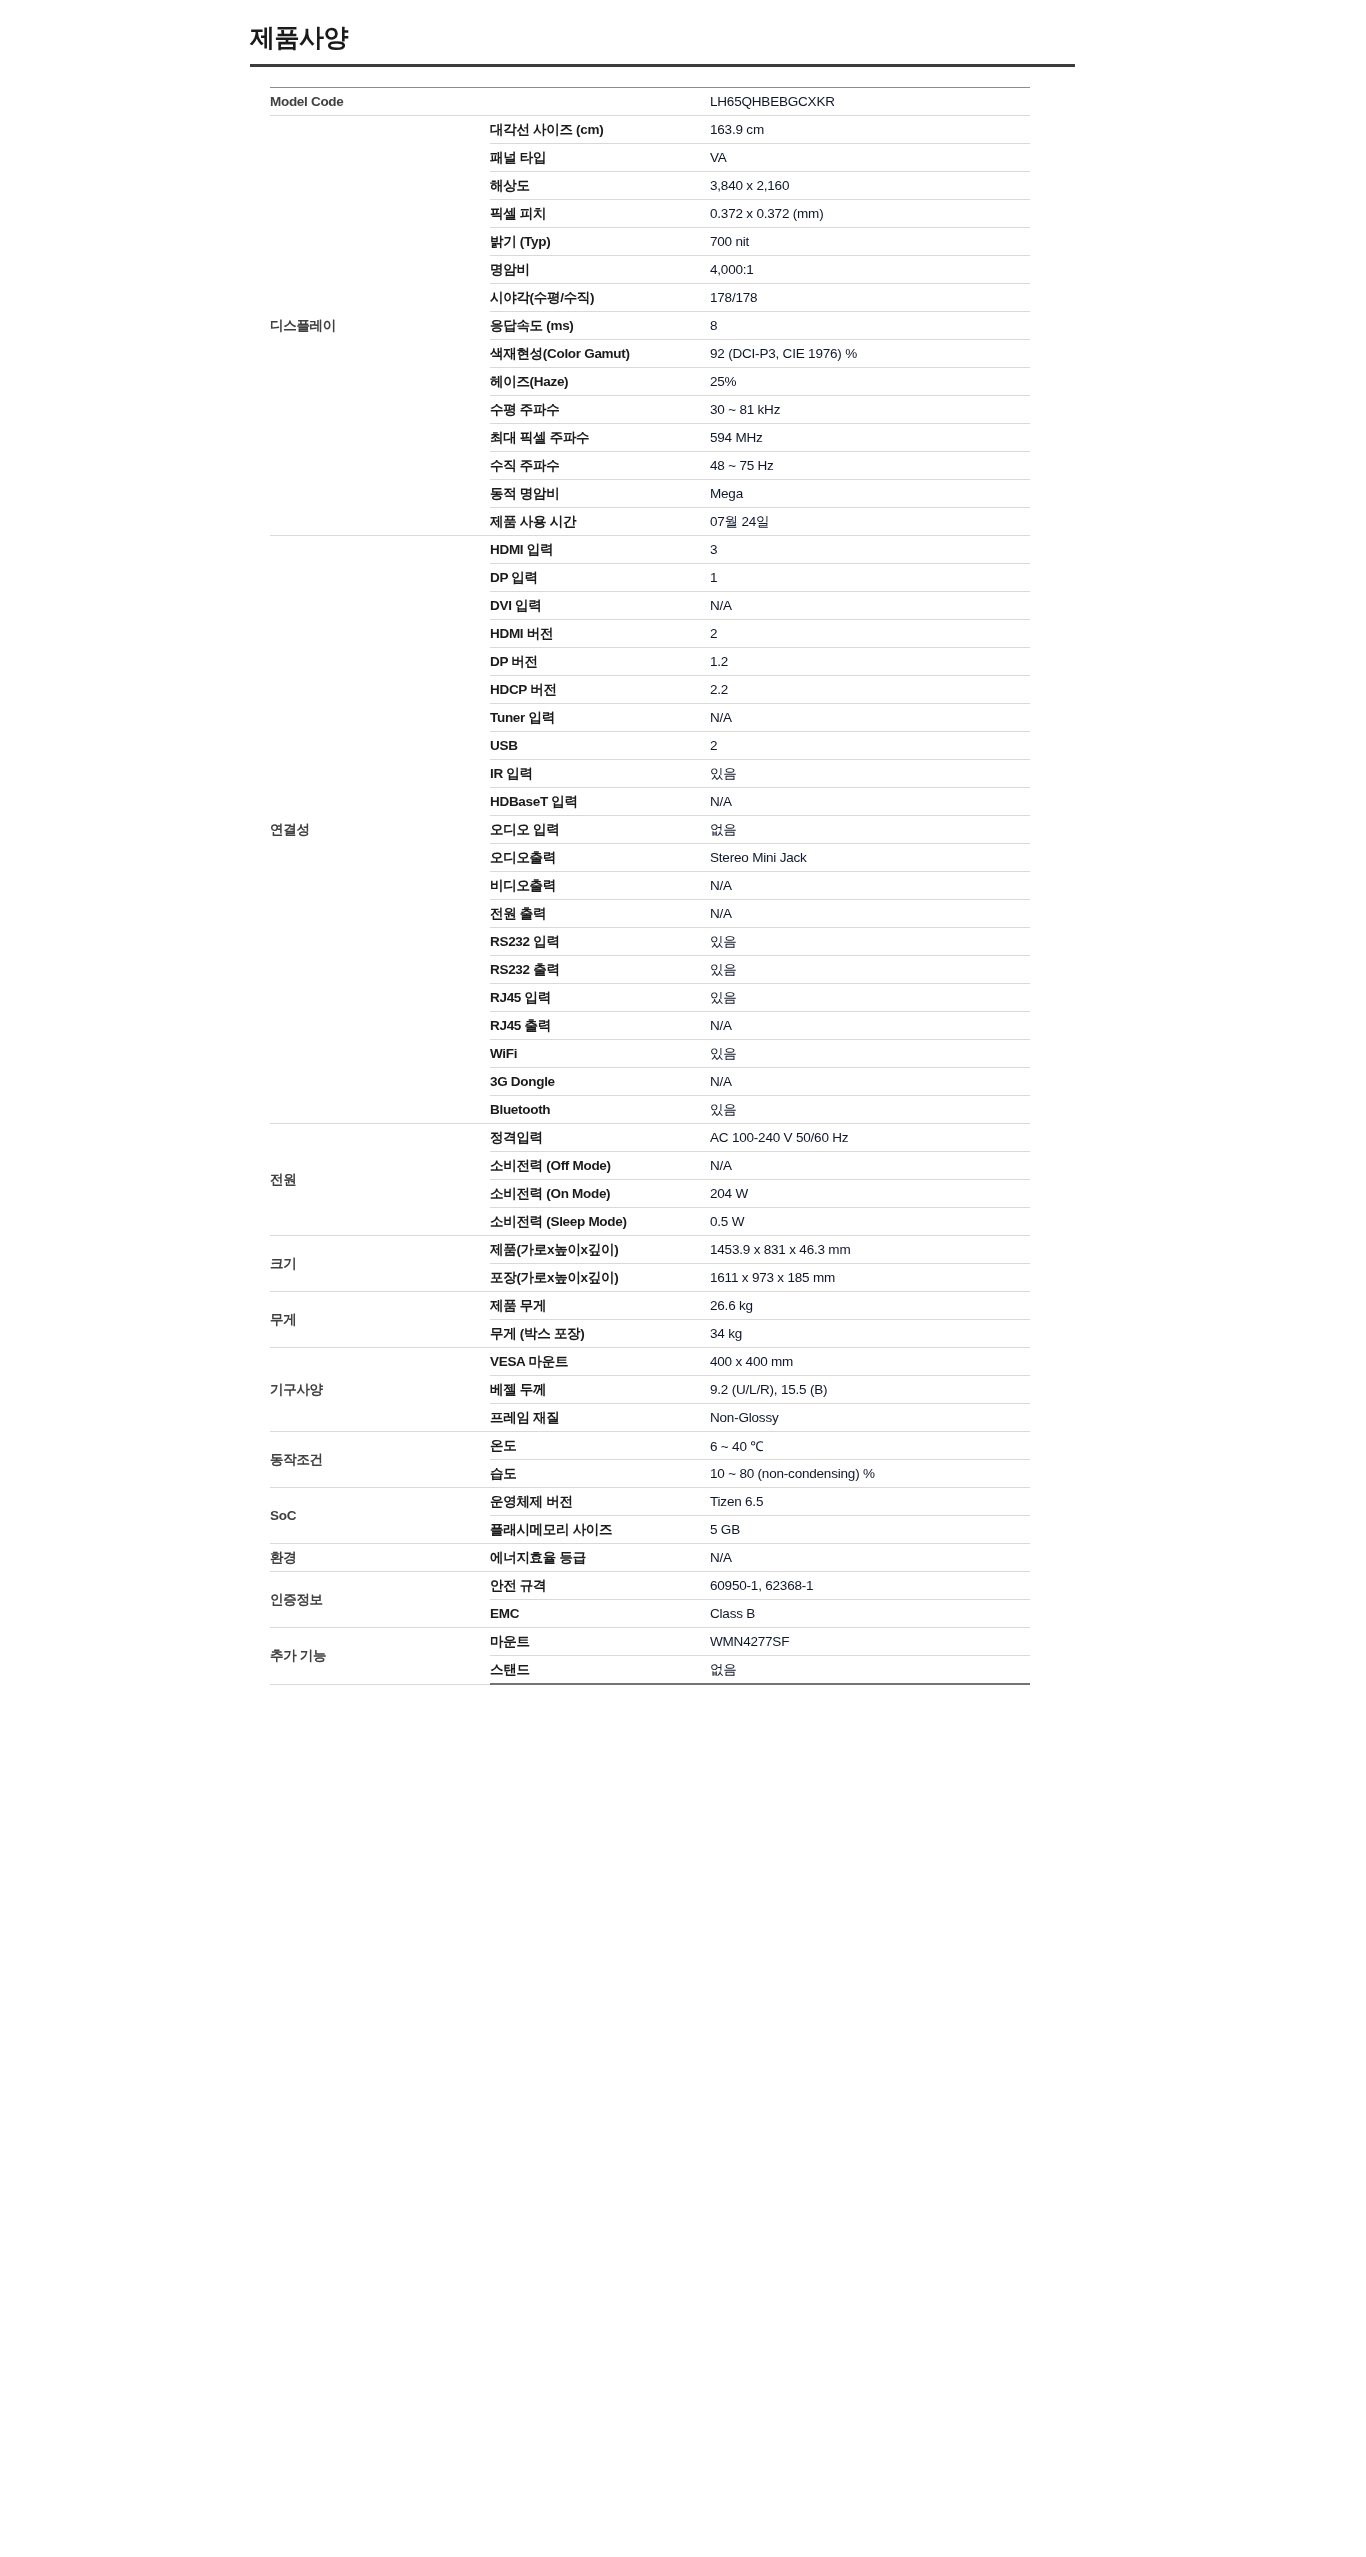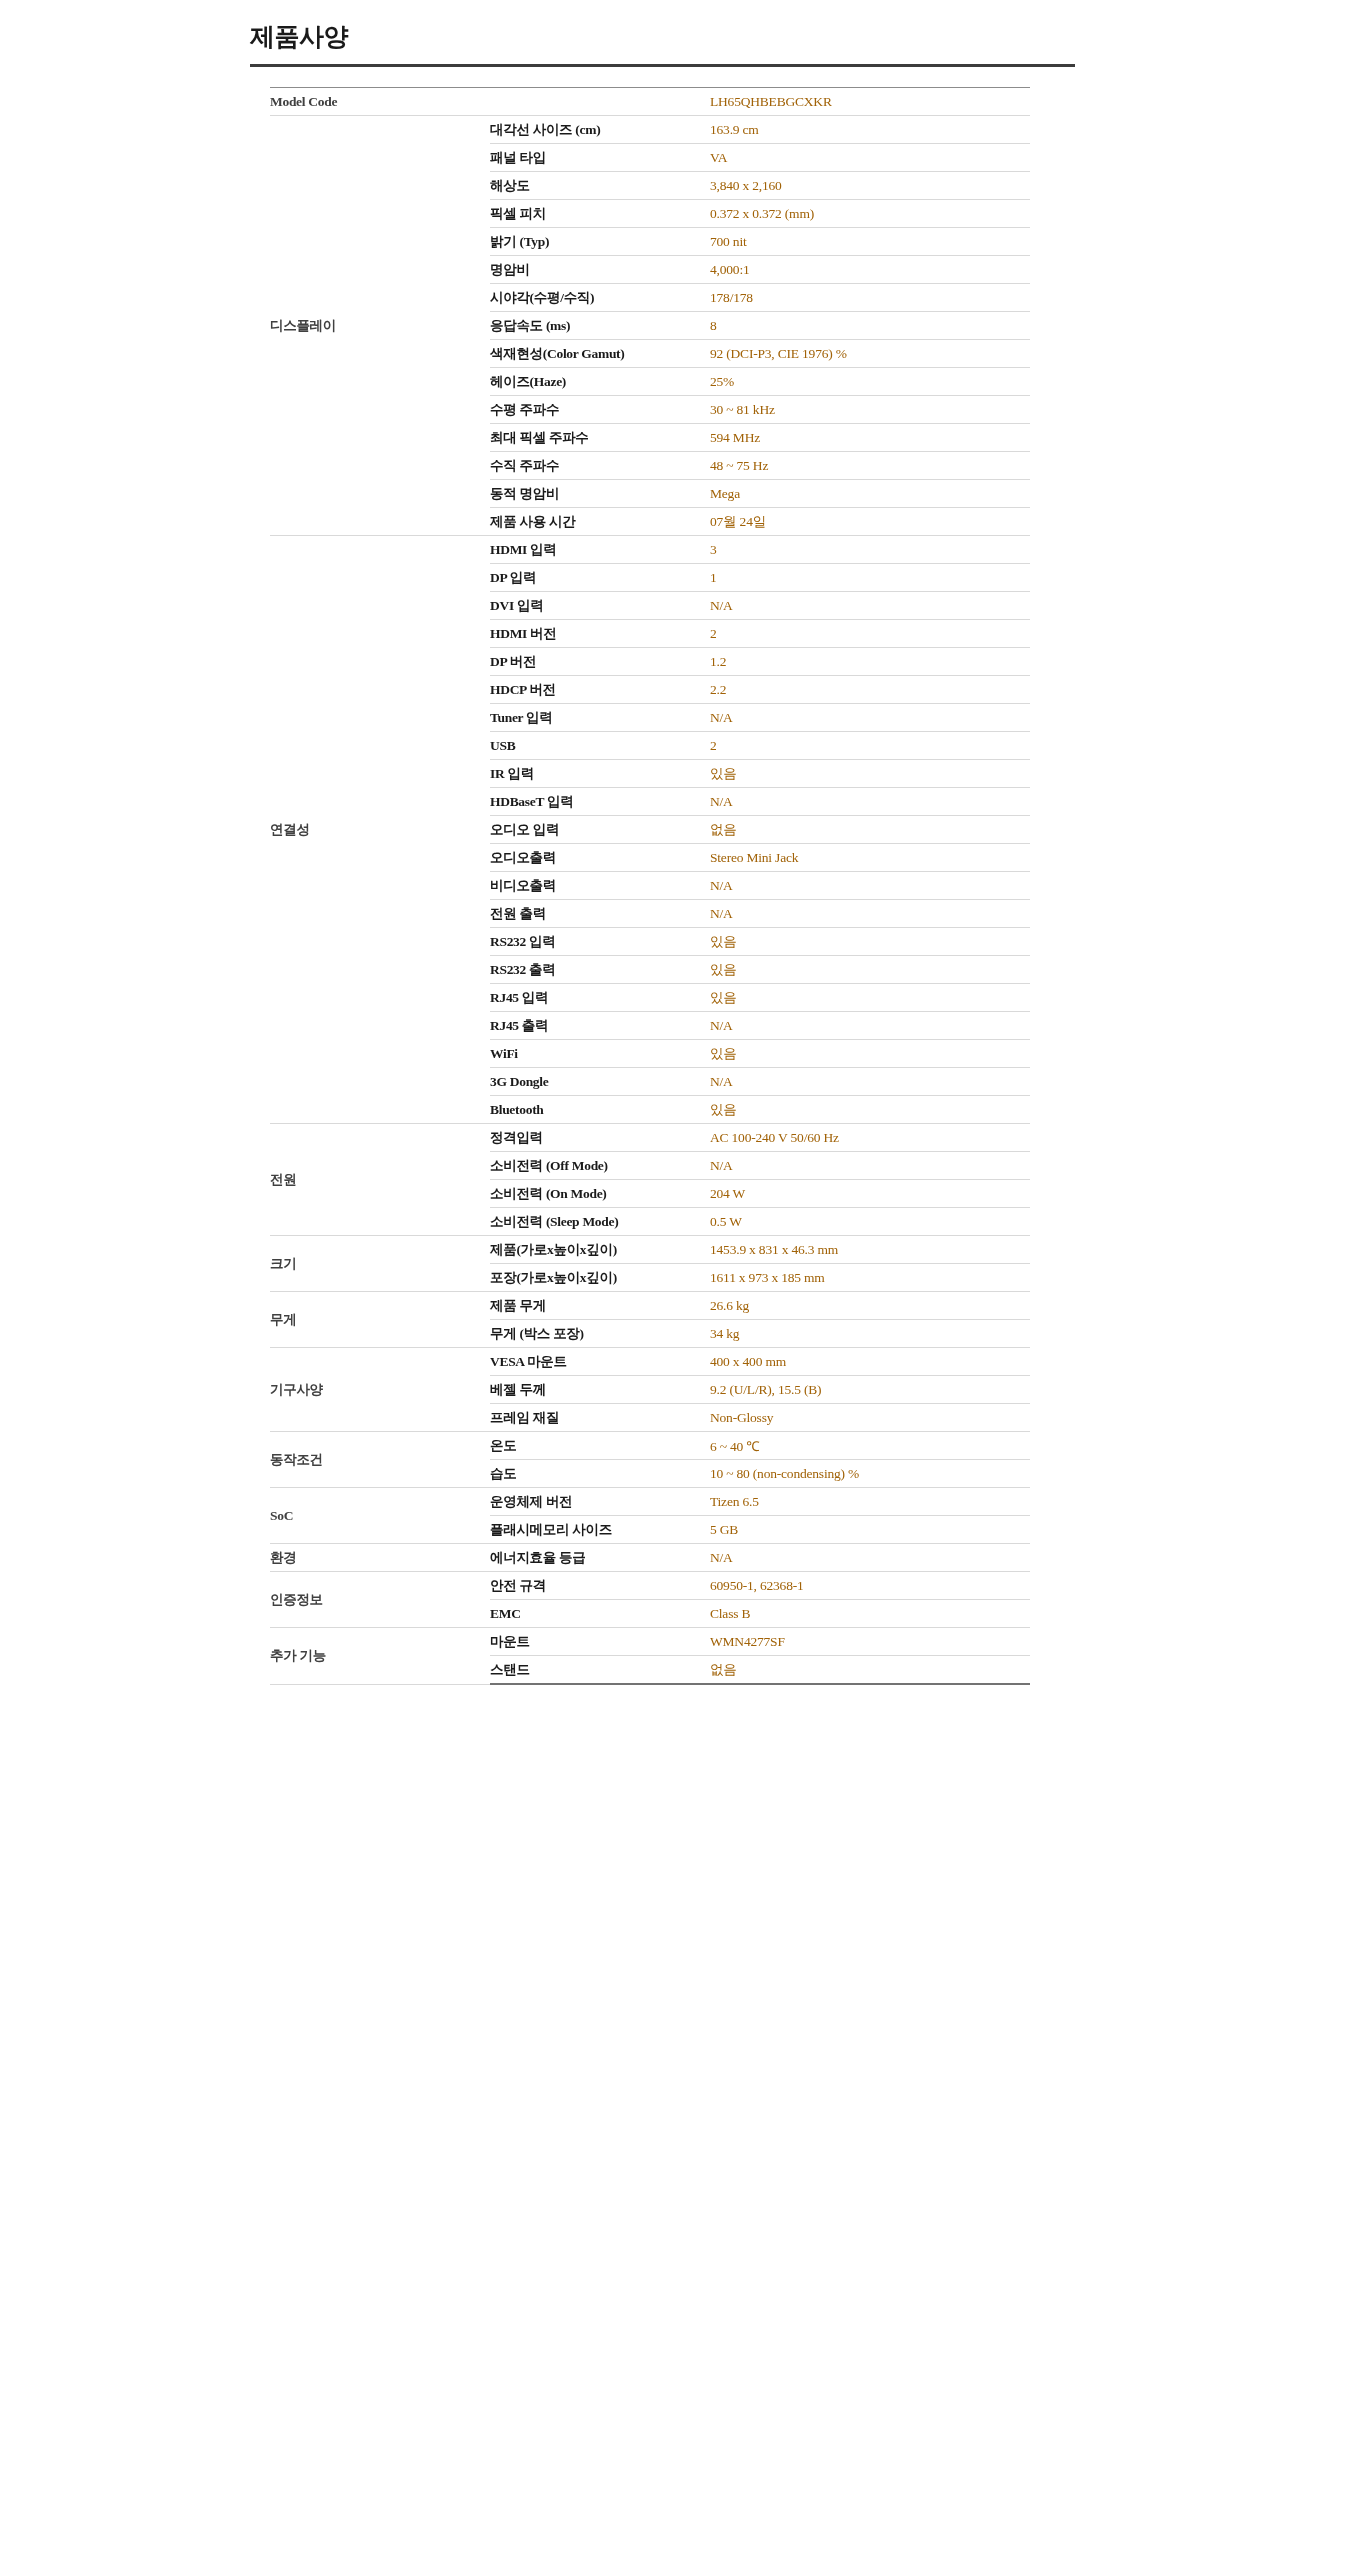--- a/index.html
+++ b/index.html
@@ -11,21 +11,20 @@
     width: 1366px;
     font-family: "Liberation Sans", sans-serif;
     color: #231f20;
     -webkit-font-smoothing: antialiased;
   }
   .page {
     position: relative;
     width: 1128px;
     min-height: 2557px;
     box-sizing: border-box;
-    font-family: Liberation Serif, serif;
   }
   .title-wrap {
     padding: 22px 0 0 250px;
   }
   .page-title {
     font-size: 25px;
     font-weight: bold;
     letter-spacing: -0.5px;
     color: #1a1a1a;
     line-height: 1.2;
@@ -60,21 +59,21 @@
     letter-spacing: -0.3px;
   }
   td.lab {
     width: 300px;
     font-weight: bold;
     color: #1a1a1a;
     padding: 7px 8px 7px 0;
     letter-spacing: -0.3px;
   }
   td.val {
-    color: #a16207;
+    color: #0f172a;
     padding: 7px 6px 7px 10px;
     letter-spacing: -0.2px;
   }
   tr.row td {
     border-bottom: 1px solid #d9d9d9;
     height: 27px;
   }
   tr.group-start td {
     border-top: 1px solid #8c8c8c;
   }

